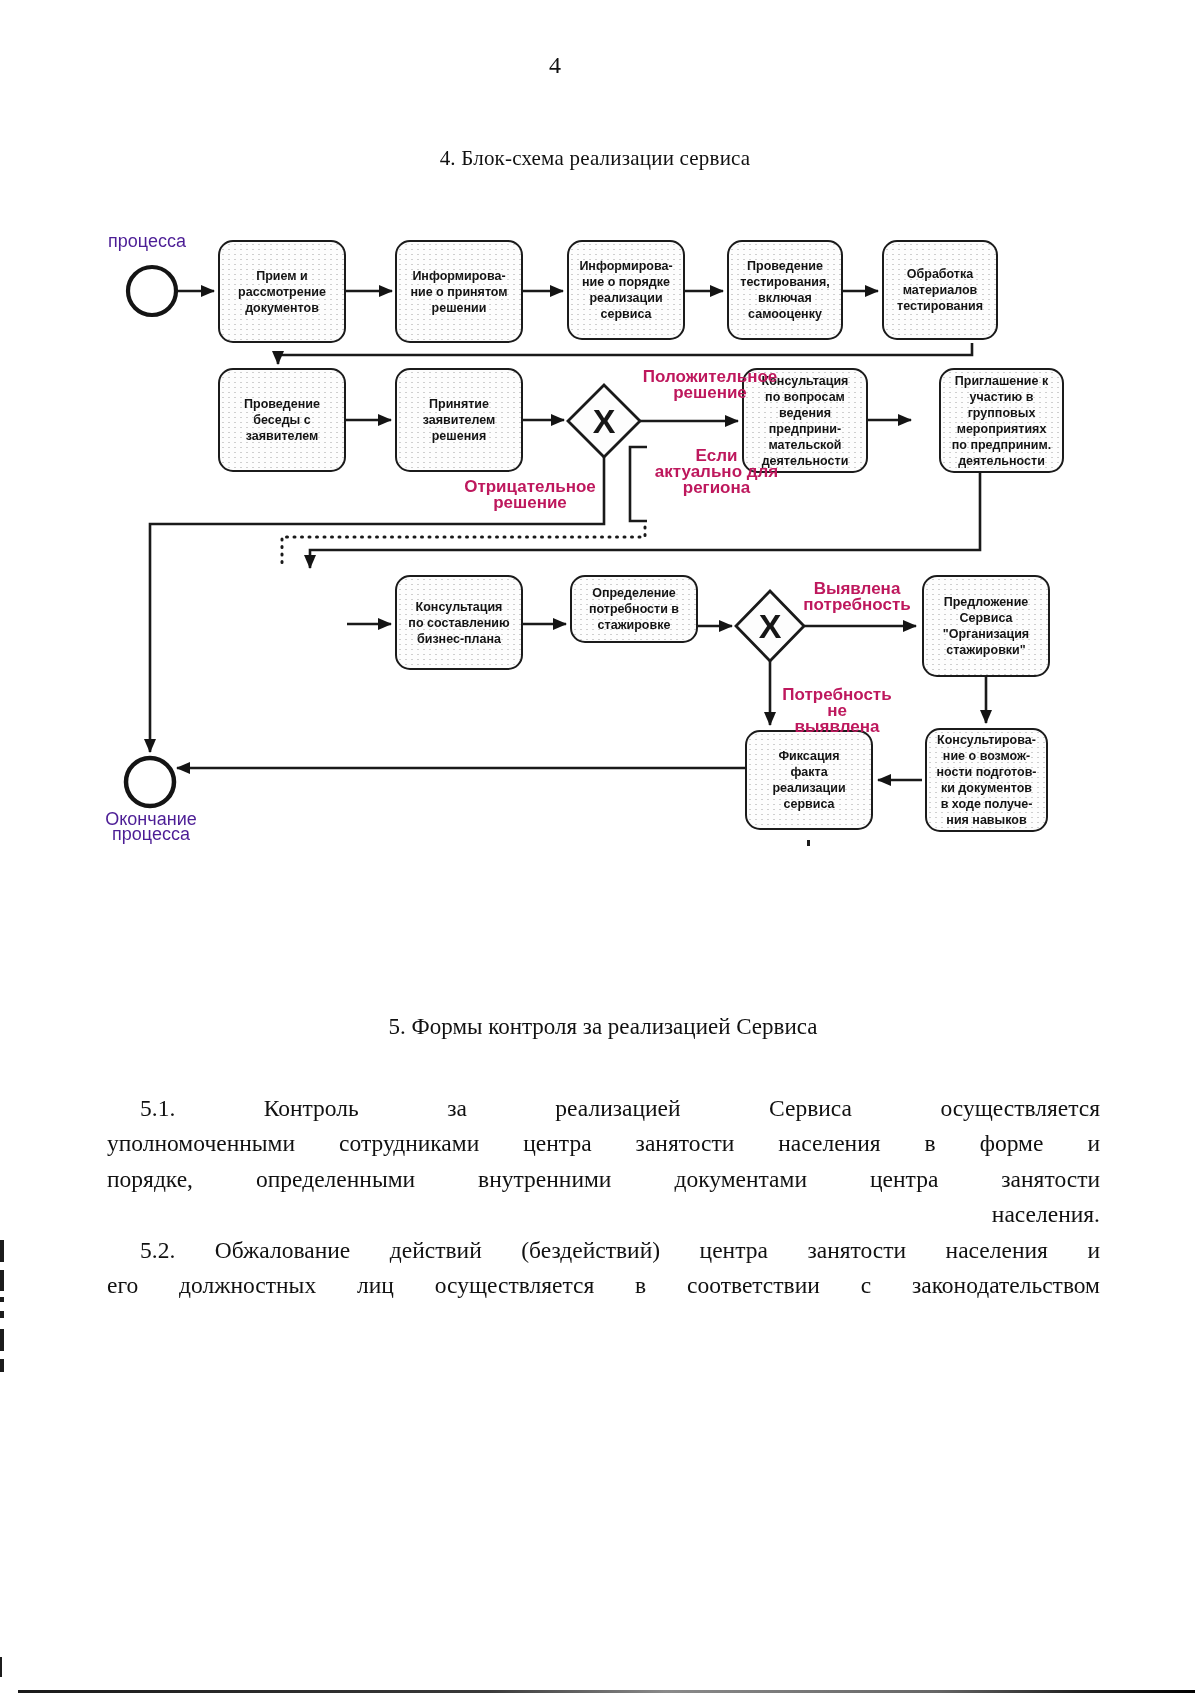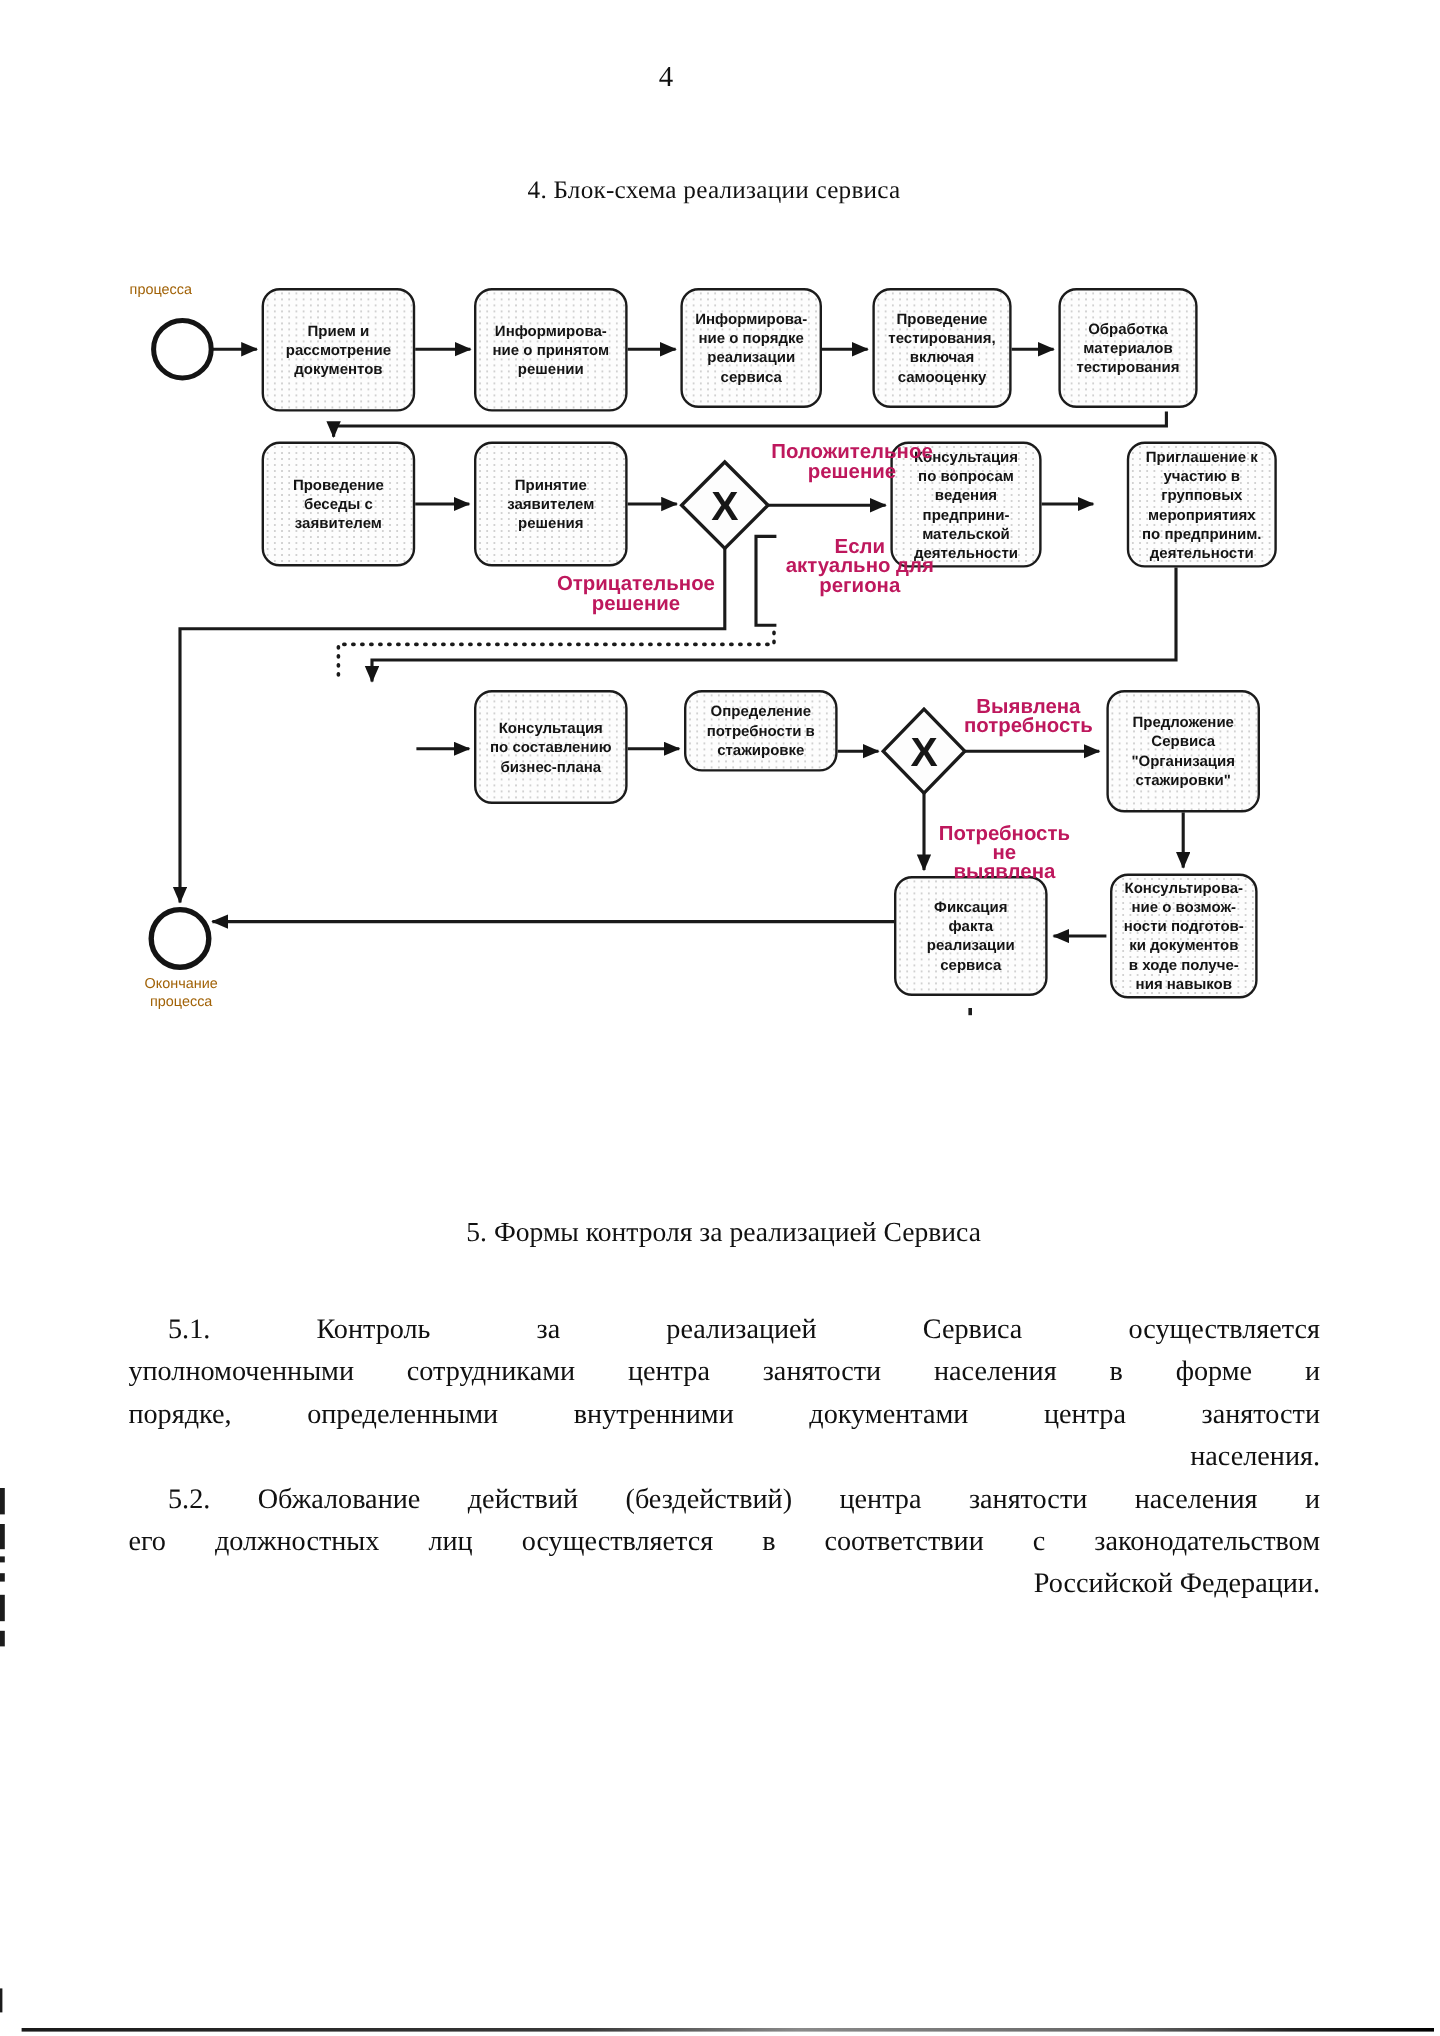--- a/index.html
+++ b/index.html
@@ -16,22 +16,22 @@
   .fc-box{position:absolute;box-sizing:border-box;border:2.6px solid #1b1b1b;border-radius:15px;
           background-color:#fdfdfd;
           background-image:radial-gradient(circle,#cfcfcf .55px,transparent .8px);
           background-size:6px 5px;
           display:flex;align-items:center;justify-content:center;text-align:center;
           font-family:"Liberation Sans",sans-serif;font-size:12.5px;line-height:16px;
           font-weight:600;color:#141414;padding:2px;}
   .edge-label{position:absolute;font-family:"Liberation Sans",sans-serif;font-size:17px;
           line-height:16px;font-weight:600;color:#be185d;text-align:center;}
   .edge-label.left{text-align:center;}
-  .event-label{position:absolute;font-family:"Liberation Sans",sans-serif;font-size:12px;
-          line-height:15px;font-weight:500;color:#a16207;text-align:center;}
+  .event-label{position:absolute;font-family:"Liberation Sans",sans-serif;font-size:18px;
+          line-height:15px;font-weight:500;color:#4c1d95;text-align:center;}
 
   
   .s5-heading{top:1014px;left:0;width:1206px;text-align:center;font-size:23px;}
   .s5-body{top:1091px;left:107px;width:993px;font-size:23.5px;}
   .s5-body .ln{line-height:35.4px;height:35.4px;overflow:visible;}
   .ln.j{text-align:justify;text-align-last:justify;}
   .ln.l{text-align:right;}
   .ln.ind{text-indent:33px;}
 
   
@@ -161,21 +161,20 @@
 выявлена</div>
 
   <div class="abs s5-heading">5. Формы контроля за реализацией Сервиса</div>
   <div class="abs s5-body">
     <div class="ln j ind">5.1. Контроль за реализацией Сервиса осуществляется</div>
     <div class="ln j">уполномоченными сотрудниками центра занятости населения в форме и</div>
     <div class="ln j">порядке, определенными внутренними документами центра занятости</div>
     <div class="ln l">населения.</div>
     <div class="ln j ind">5.2. Обжалование действий (бездействий) центра занятости населения и</div>
     <div class="ln j">его должностных лиц осуществляется в соответствии с законодательством</div>
-    <div class="ln l">Российской Федерации.</div>
   </div>
 
   <div class="artifact" style="left:807px;top:840px;width:3px;height:6px;"></div>
   <div class="artifact" style="left:0;top:1240px;width:4px;height:22px;"></div>
   <div class="artifact" style="left:0;top:1270px;width:4px;height:21px;"></div>
   <div class="artifact" style="left:0;top:1297px;width:4px;height:5px;"></div>
   <div class="artifact" style="left:0;top:1311px;width:4px;height:7px;"></div>
   <div class="artifact" style="left:0;top:1329px;width:4px;height:22px;"></div>
   <div class="artifact" style="left:0;top:1359px;width:4px;height:13px;"></div>
   <div class="artifact" style="left:0;top:1657px;width:2px;height:20px;"></div>

